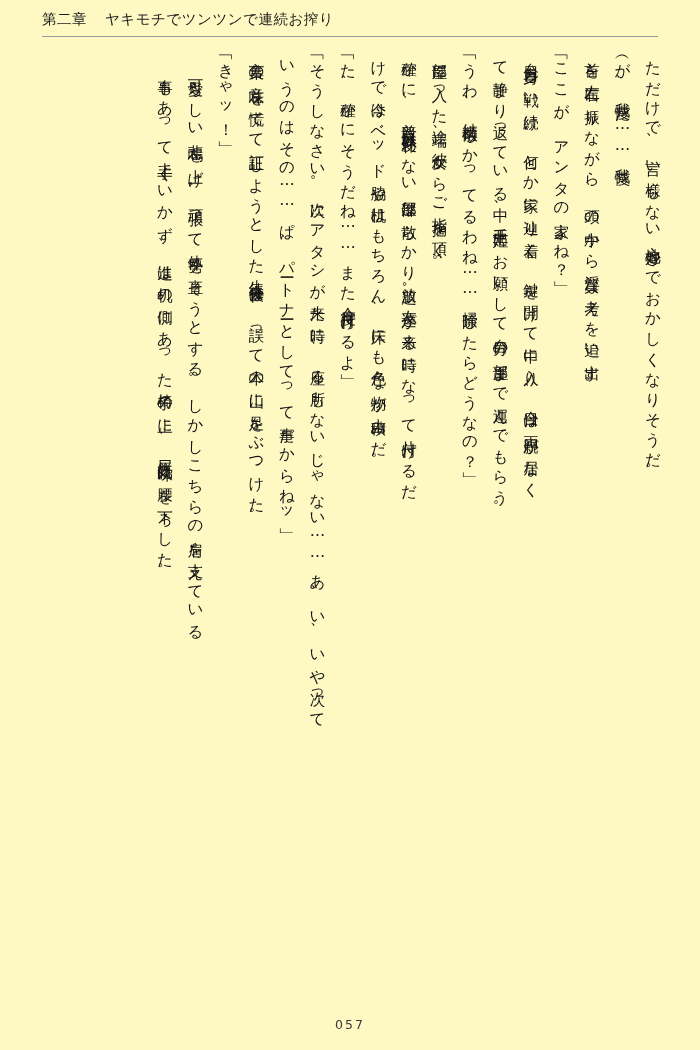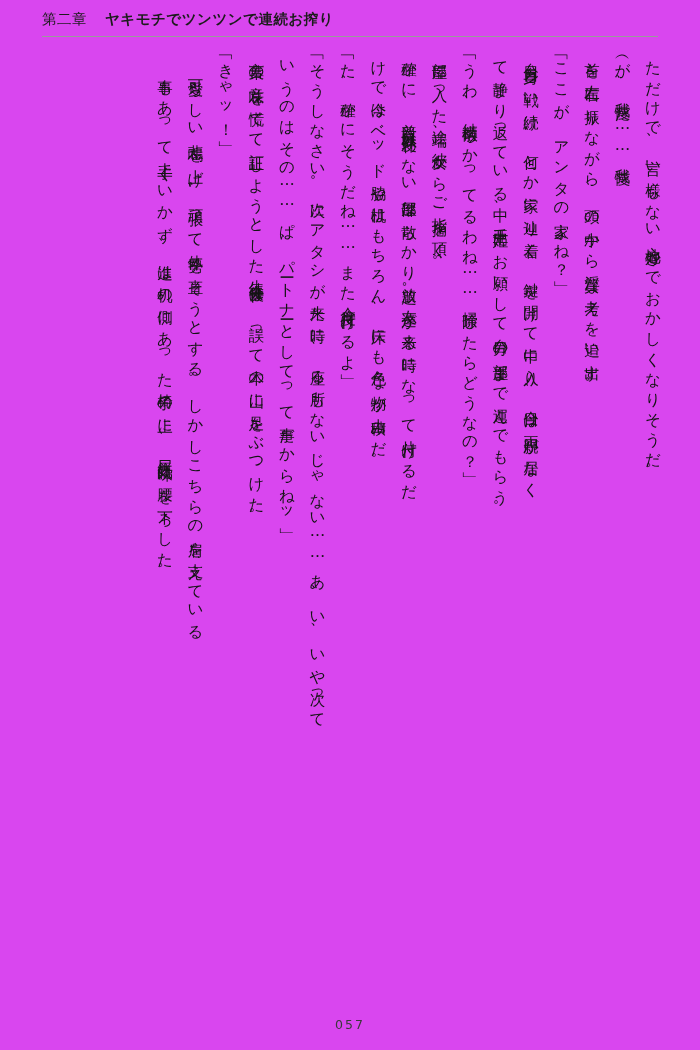--- a/index.html
+++ b/index.html
@@ -8,21 +8,21 @@
     background: #ffffff;
   }
   body {
     font-family: "DejaVu Serif", serif;
     color: #1a1a1a;
   }
   .page {
     position: relative;
     width: 700px;
     height: 1050px;
-    background: #d946ef;
+    background: #fef9c3;
     overflow: hidden;
     box-sizing: border-box;
   }
 
   
   .header {
     position: absolute;
     top: 10px;
     right: 42px;
     left: 42px;
@@ -36,21 +36,21 @@
     color: #1c1c1c;
     white-space: nowrap;
   }
   .header .chapter-number {
     font-size: 14.5px;
     margin-right: 18px;
     font-weight: normal;
   }
   .header .chapter-title {
     font-size: 14.5px;
-    font-weight: bold;
+    font-weight: normal;
   }
   .header-rule {
     position: absolute;
     top: 36px;
     left: 42px;
     right: 42px;
     height: 1px;
     background: #9a9a9a;
   }
 

